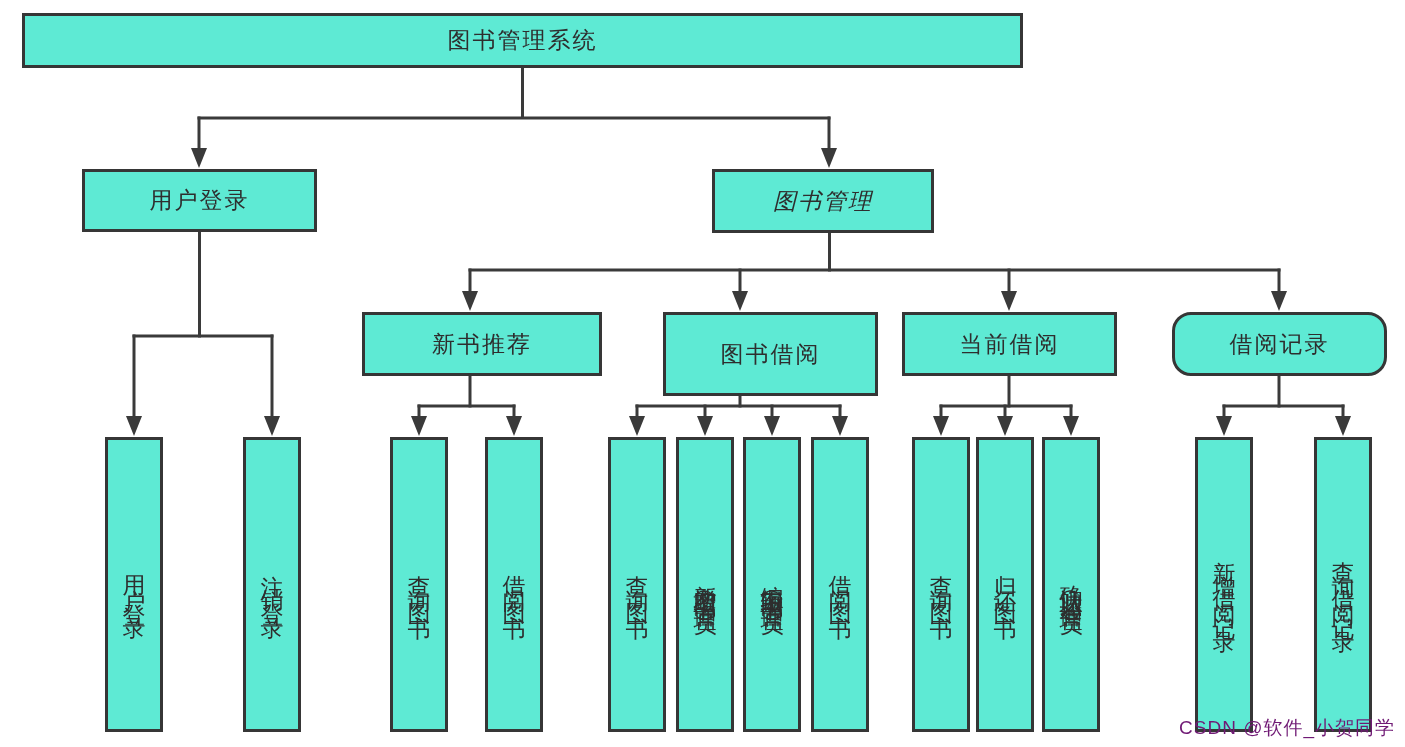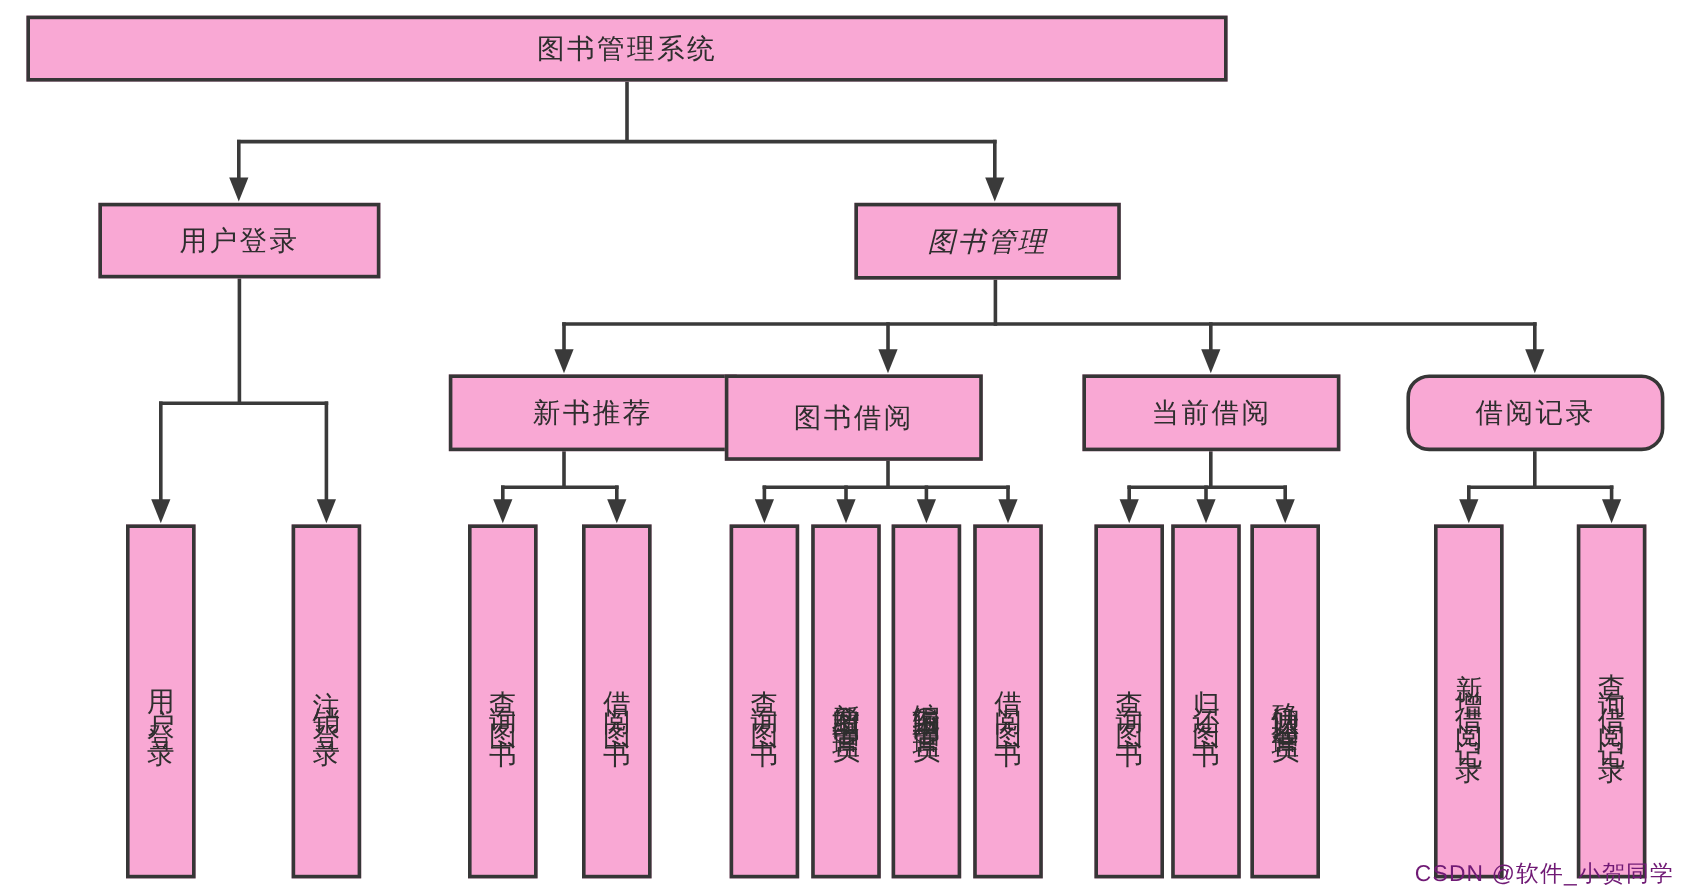--- a/index.html
+++ b/index.html
@@ -2,35 +2,35 @@
 <html><head>
 <meta charset="utf-8">
 <style>
   html,body{margin:0;padding:0;background:#ffffff;}
   .canvas{
     position:relative;width:1405px;height:747px;background:#ffffff;
     font-family:"Liberation Sans",sans-serif;overflow:hidden;
   }
   svg.connectors{position:absolute;left:0;top:0;z-index:1;}
   .node{
-    position:absolute;background:#f9a8d4;border:3px solid #363636;
+    position:absolute;background:#5eead4;border:3px solid #363636;
     box-sizing:border-box;display:flex;align-items:center;justify-content:center;
     z-index:2;color:#2e2e2e;
   }
   .hlabel{font-size:23px;letter-spacing:2px;color:#2e2e2e;white-space:nowrap;}
   .leaf .vtext{
     writing-mode:vertical-rl;text-orientation:mixed;
     font-size:23px;line-height:1;color:#2e2e2e;
   }
   
   .n-root   {left:22px;  top:13px;  width:1001px;height:55px;}
   .n-login  {left:82px;  top:169px; width:235px; height:63px;}
   .n-mgmt   {left:712px; top:169px; width:222px; height:64px;font-style:italic;}
-  .n-newrec {left:362px; top:312px; width:240px; height:64px;margin-left:12px;}
-  .n-borrow {left:604px; top:312px; width:215px; height:72px;align-items:center;}
+  .n-newrec {left:362px; top:312px; width:240px; height:64px;}
+  .n-borrow {left:663px; top:312px; width:215px; height:84px;align-items:center;}
   .n-current{left:902px; top:312px; width:215px; height:64px;justify-content:center;}
   .n-records{left:1172px;top:312px; width:215px; height:64px;border-radius:19px;}
   .leaf     {top:437px;  width:58px; height:295px;}
   .l-login1 {left:105px;} .l-logout {left:243px;}
   .l-q1     {left:390px;} .l-b1     {left:485px;}
   .l-q2     {left:608px;} .l-add    {left:676px;} .l-edit{left:743px;} .l-b2{left:811px;}
   .l-q3     {left:912px;} .l-ret    {left:976px;} .l-conf{left:1042px;}
   .l-addrec {left:1195px;} .l-qrec  {left:1314px;}
   .watermark{
     position:absolute;right:10px;bottom:6px;z-index:3;

